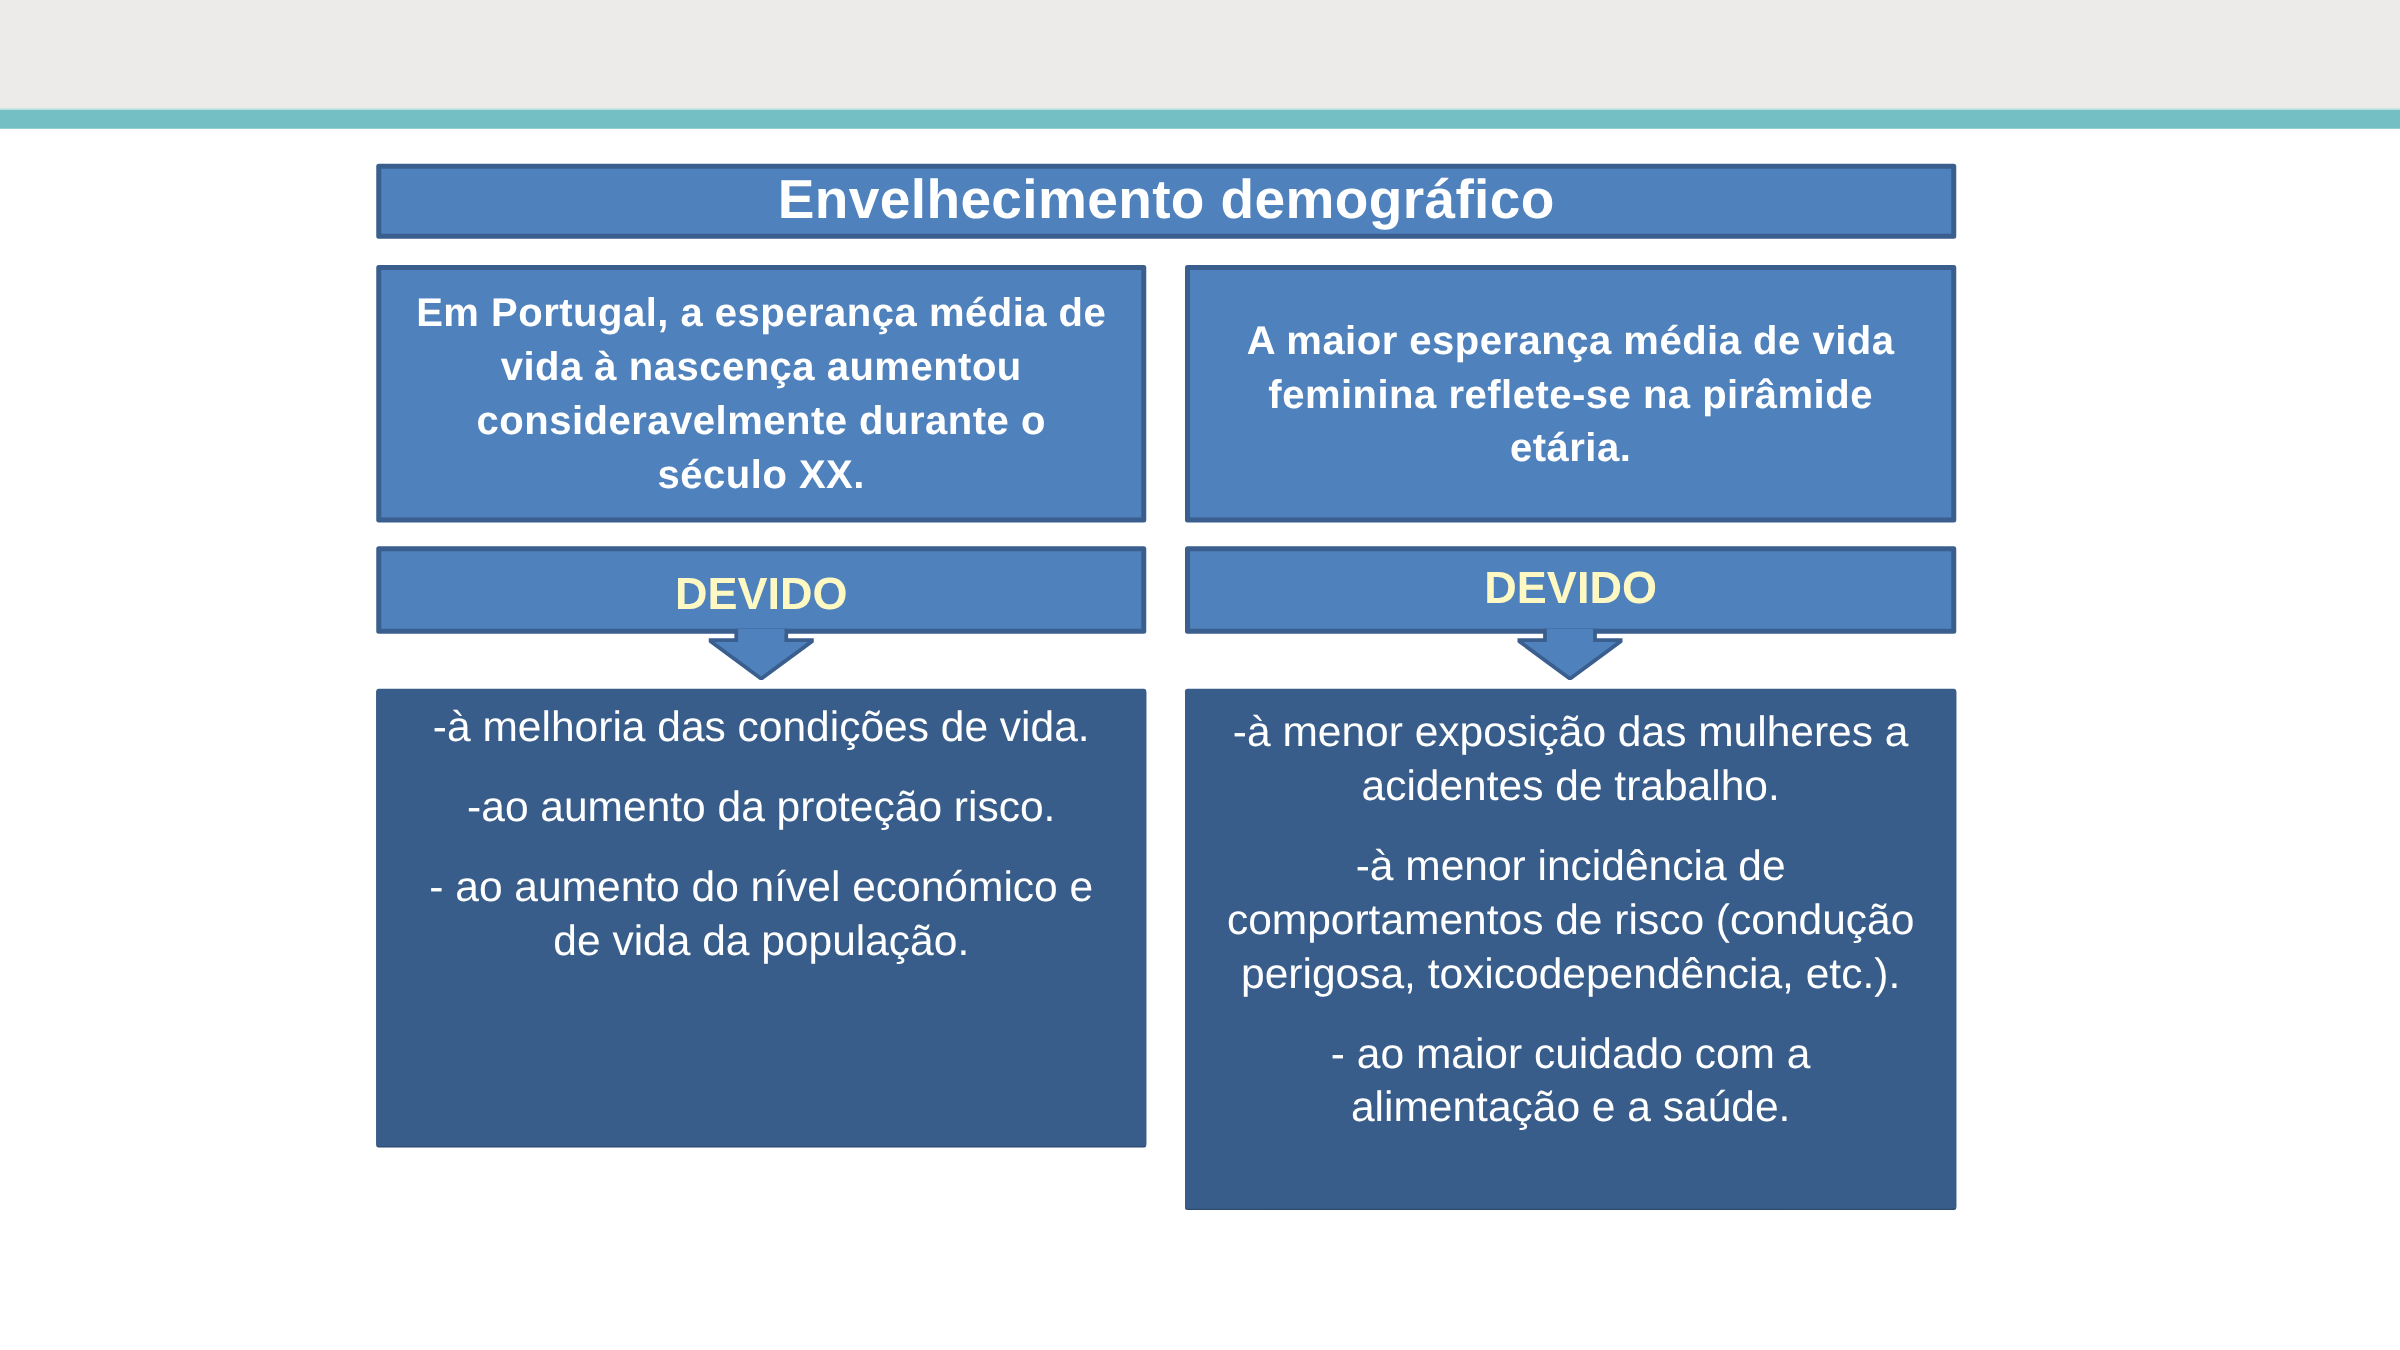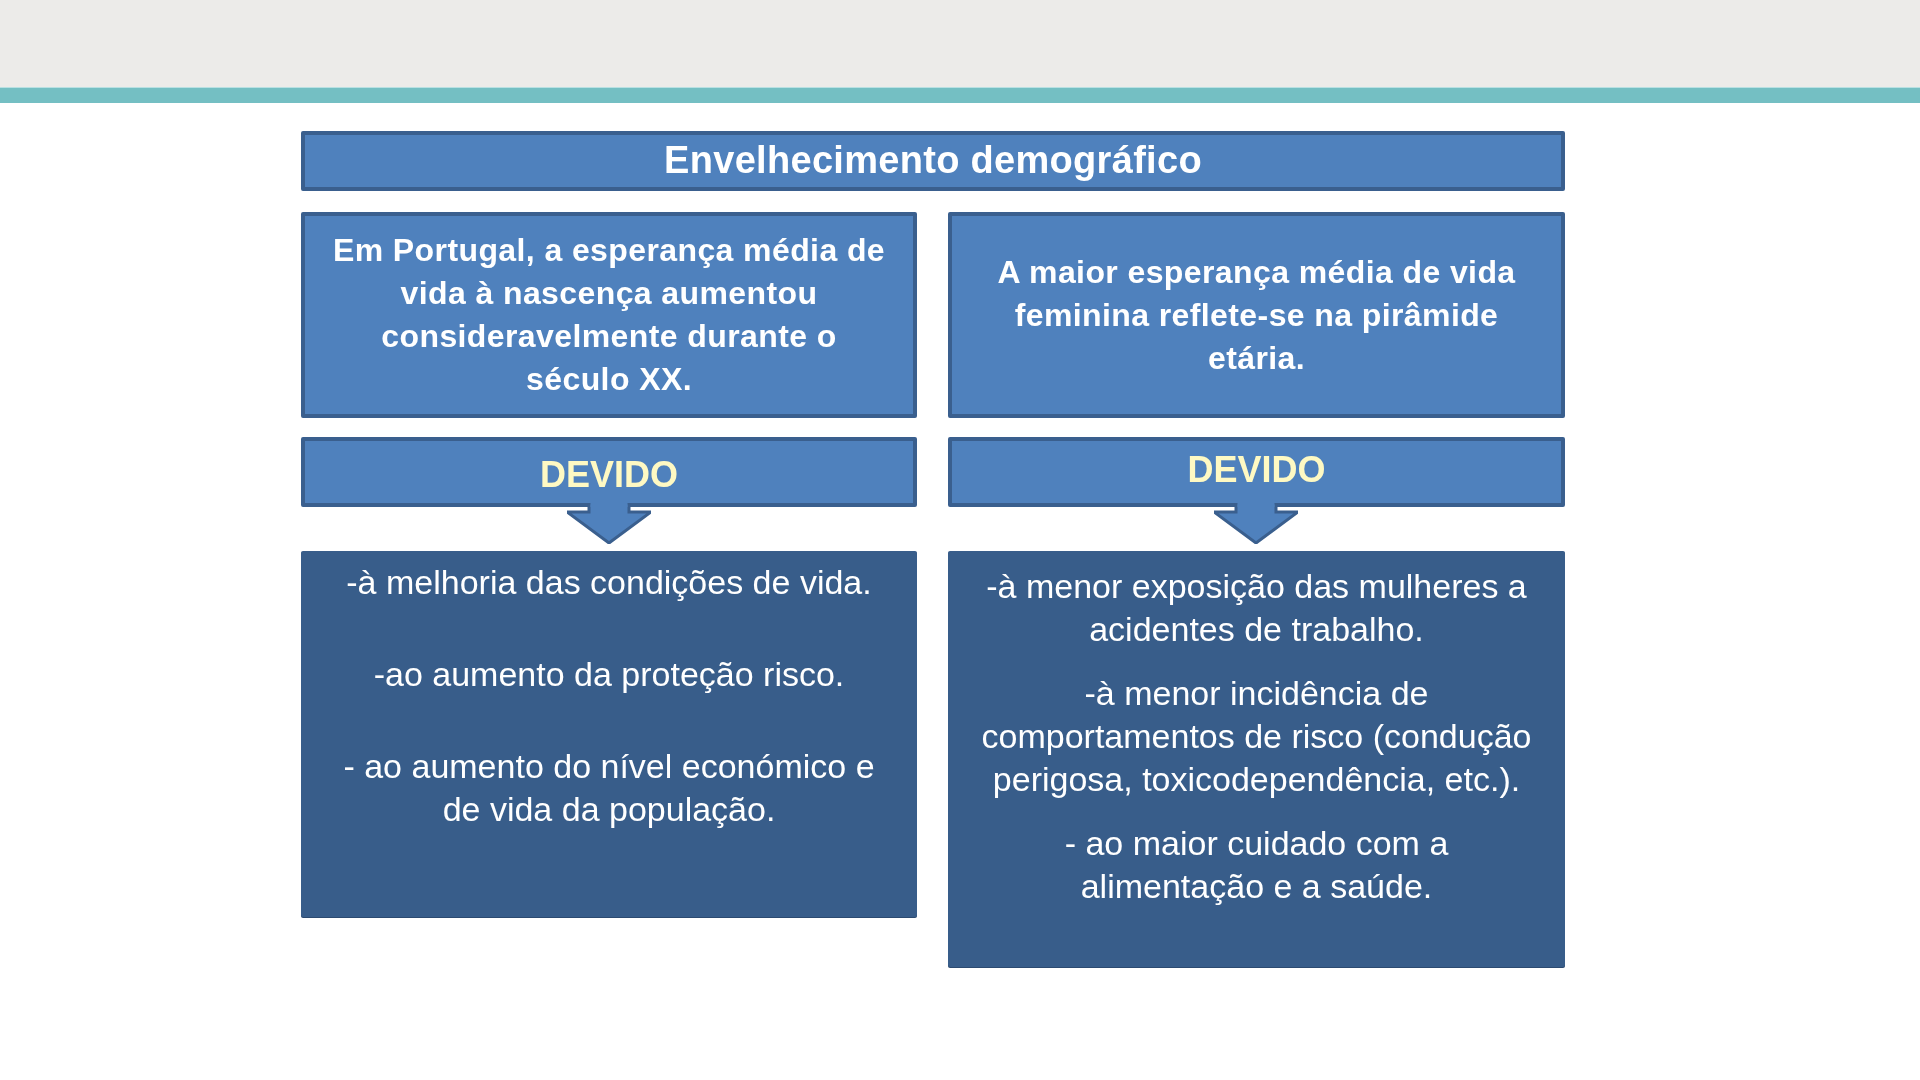--- a/index.html
+++ b/index.html
@@ -21,38 +21,38 @@
     border: 4px solid #3a5f8e;
     border-radius: 2px;
   }
   .box-dark {
     background: #385d8a;
     border-radius: 2px;
     box-shadow: 0 1px 0 #2c4a70;
   }
 
   .title-box { left: 301px; top: 131px; width: 1264px; height: 60px; }
-  .title-text { font-weight: bold; font-size: 38px; letter-spacing: 0.3px; margin-top: -2px; }
+  .title-text { font-weight: bold; font-size: 44px; letter-spacing: 0.3px; margin-top: -2px; }
 
   .statement-box { top: 212px; height: 206px; padding: 0 20px; }
   .statement-left { left: 301px; width: 616px; }
   .statement-right { left: 948px; width: 617px; }
   .statement-text { font-weight: bold; font-size: 32px; line-height: 43px; letter-spacing: 0.4px; }
 
   .devido-box { top: 437px; height: 70px; }
   .devido-left { left: 301px; width: 616px; }
   .devido-right { left: 948px; width: 617px; }
   .devido-text { color: #fef9c3; font-weight: bold; font-size: 36px; }
   .devido-left .devido-text { margin-top: 6px; }
   .devido-right .devido-text { margin-top: -4px; }
 
   .arrow { position: absolute; top: 503px; width: 84px; height: 41px; }
 
   .reasons-box { top: 551px; padding: 8px 22px 0 22px; flex-direction: column; justify-content: flex-start; }
-  .reasons-left { left: 301px; width: 616px; height: 366px; gap: 28px; }
+  .reasons-left { left: 301px; width: 616px; height: 366px; }
   .reasons-right { left: 948px; width: 617px; height: 416px; align-items: center; }
   .reason { font-size: 34px; line-height: 43px; margin: 0 0 21px 0; }
   .reasons-left .reason:first-child { margin-top: 2px; }
   .reasons-right .reason:first-child { margin-top: 6px; }
 </style>
 </head>
 <body>
 
 <div class="top-bar"></div>
 <div class="accent-stripe"></div>

